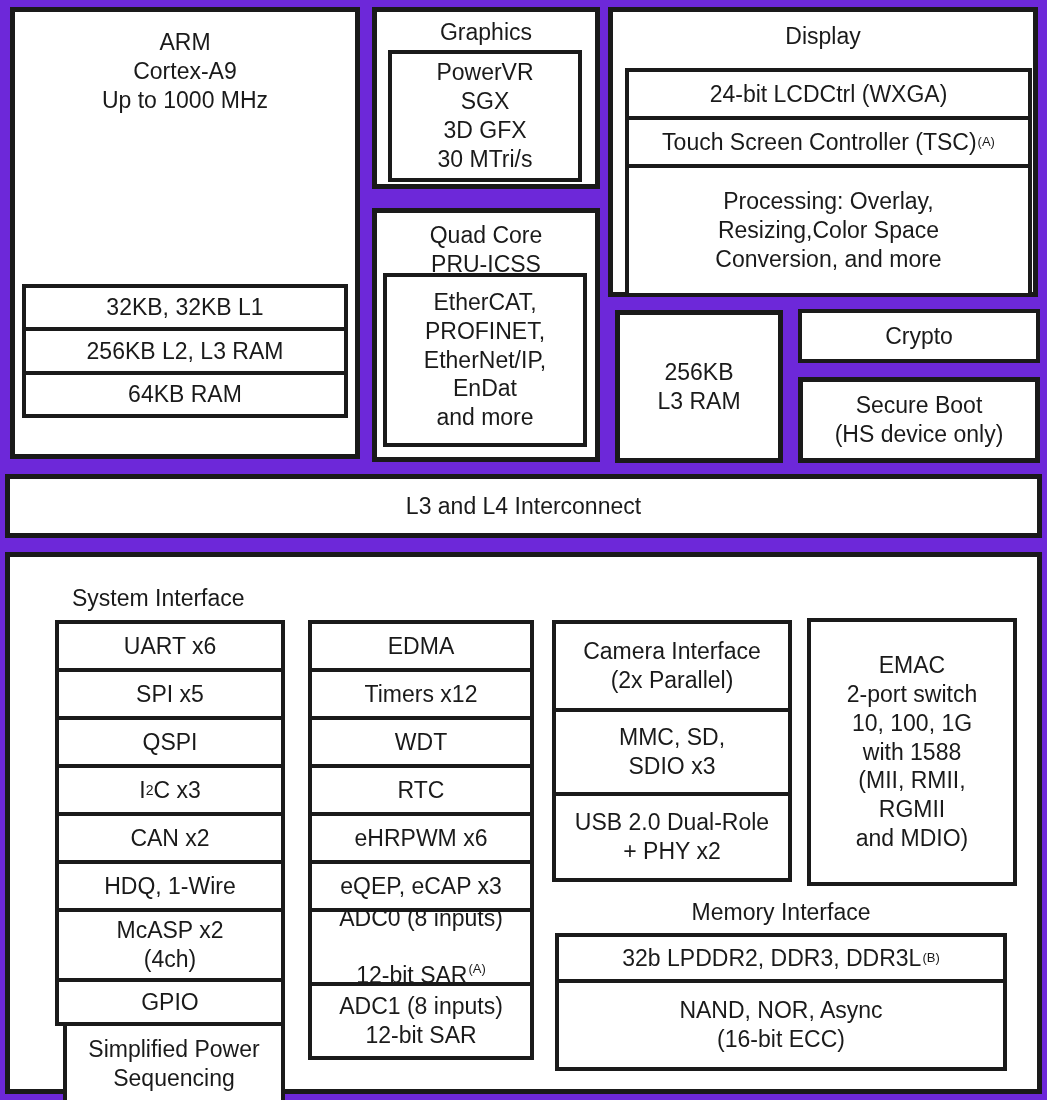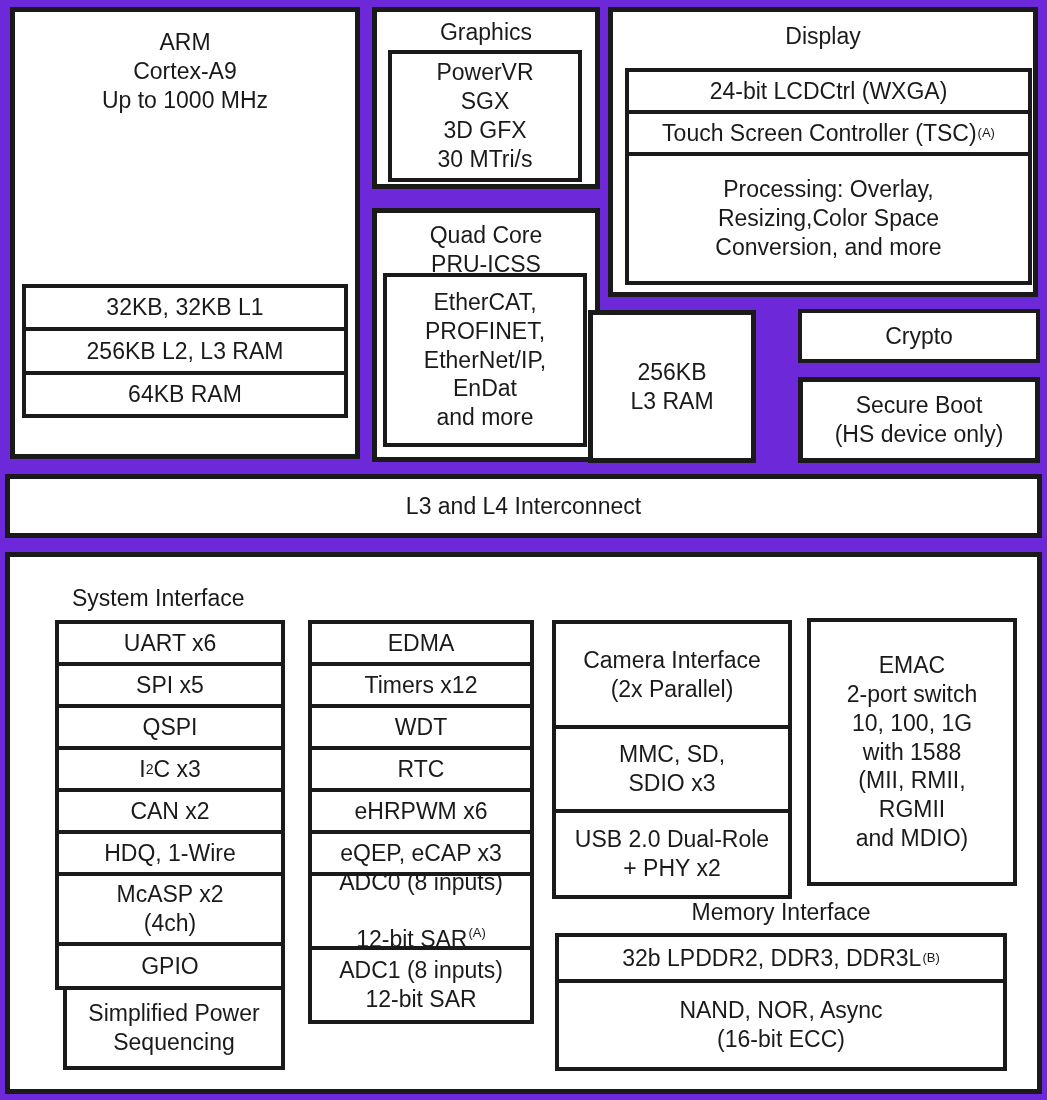--- a/index.html
+++ b/index.html
@@ -19,25 +19,25 @@
   .ctr{display:flex;align-items:center;justify-content:center;text-align:center;}
   .pre{white-space:pre-line;}
   .title{position:absolute;left:0;width:100%;text-align:center;white-space:pre-line;}
 
   
   .row{
     position:relative;box-sizing:border-box;background:#ffffff;
     border:4px solid #1a1a1a;
     display:flex;align-items:center;justify-content:center;
     text-align:center;white-space:pre-line;
-    height:46px;
+    height:52px;
   }
   .row + .row{margin-top:-4px;}
   .h48{height:48px;}.h50{height:50px;}.h74{height:74px;}.h78{height:78px;}
-  .h84{height:84px;margin-left:8px;}.h86{height:109px;}.h88{height:88px;}.h90{height:90px;}
+  .h84{height:84px;margin-left:8px;}.h86{height:92px;}.h88{height:88px;}.h90{height:90px;}
   .h92{height:92px;}.h133{height:133px;}
 
   sup.note{font-size:13px;line-height:0;vertical-align:10px;margin-left:1px;}
   sup.exp{font-size:14px;line-height:0;vertical-align:9px;}
 
   
   #arm{left:10px;top:7px;width:350px;height:452px;}
   #arm-title{top:16px;}
   #arm-stack{position:absolute;left:7px;top:272px;width:326px;height:134px;
     box-sizing:border-box;border:4px solid #1a1a1a;display:flex;flex-direction:column;background:#fff;}
@@ -53,21 +53,21 @@
   #pru{left:372px;top:208px;width:228px;height:254px;text-decoration:underline;}
   #pru-title{top:8px;}
   #pru-protocols{position:absolute;left:6px;top:60px;width:204px;height:174px;}
 
   
   #display{left:608px;top:7px;width:430px;height:290px;padding-left:16px;}
   #display-title{top:10px;}
   #display-rows{position:absolute;left:12px;top:56px;width:407px;}
 
   
-  #l3ram{left:588px;top:310px;width:168px;height:153px;}
+  #l3ram{left:615px;top:310px;width:168px;height:153px;}
   #crypto{left:798px;top:309px;width:242px;height:54px;}
   #secure{left:798px;top:377px;width:242px;height:86px;}
 
   
   #interconnect{left:5px;top:474px;width:1037px;height:64px;}
 
   
   #south{left:5px;top:552px;width:1037px;height:542px;}
   #sys-label{position:absolute;left:62px;top:27px;}
   #col1{position:absolute;left:45px;top:63px;width:230px;}

